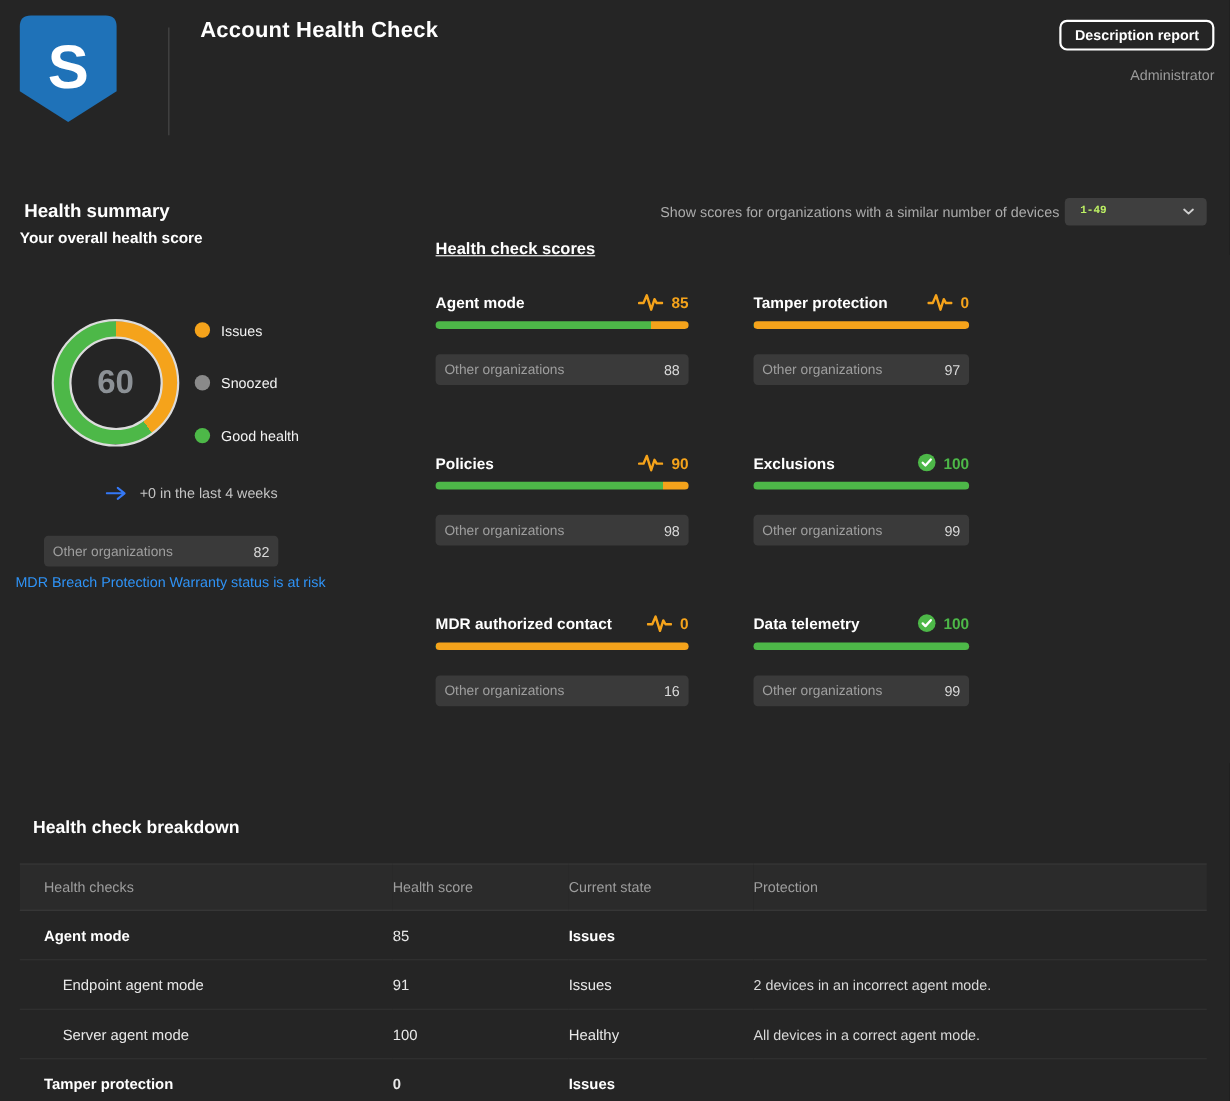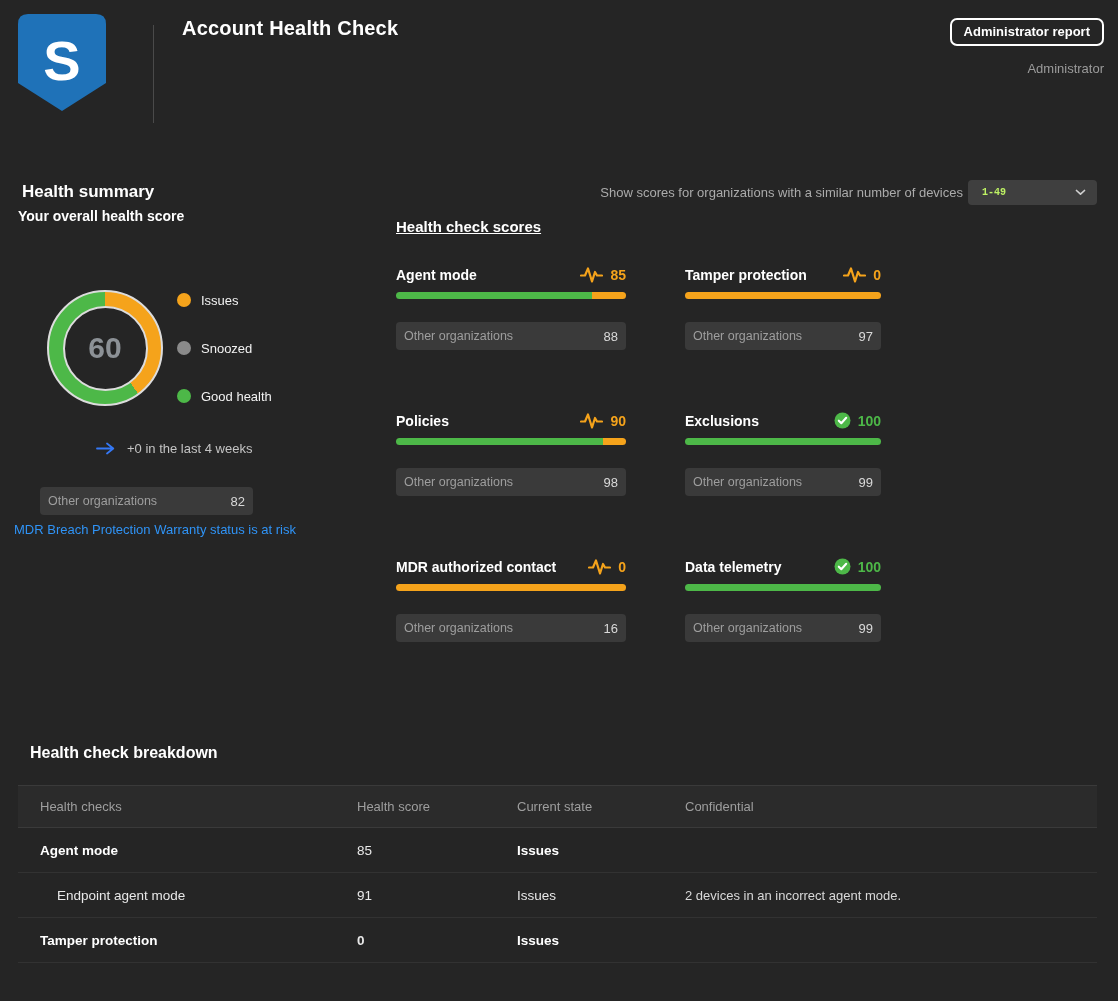--- a/index.html
+++ b/index.html
@@ -83,21 +83,21 @@
 <div class="page">
 
   <div class="logo">
     <svg width="90" height="100" viewBox="0 0 90 100">
       <path d="M11,1 h68 q10,0 10,10 v59 l-44,28 l-44,-28 v-59 q0,-10 10,-10 z" fill="#1F72B8"></path>
       <text x="45" y="67" text-anchor="middle" font-family="Liberation Sans, sans-serif" font-size="56" font-weight="bold" fill="#ffffff">S</text>
     </svg>
   </div>
   <div class="hdr-divider"></div>
   <h1 class="page-title">Account Health Check</h1>
-  <button class="confidential-btn">Administrator report</button>
+  <button class="confidential-btn">Description report</button>
   <div class="admin-label">Administrator</div>
 
   <h2 class="summary-heading">Health summary</h2>
   <div class="summary-sub">Your overall health score</div>
 
   <div class="donut" id="donut" style="background: conic-gradient(rgb(245, 163, 27) 0%, rgb(245, 163, 27) 40%, rgb(77, 184, 72) 40%, rgb(77, 184, 72) 100%);">
     <div class="donut-hole">
       <span class="donut-score">60</span>
     </div>
   </div>
@@ -249,36 +249,42 @@
         <col class="c1">
         <col class="c2">
         <col class="c3">
         <col>
       </colgroup>
     <thead>
         <tr id="tbl-head">
           <th>Health checks</th>
           <th>Health score</th>
           <th>Current state</th>
-          <th>Confidential</th>
+          <th>Protection</th>
         </tr>
       </thead>
     <tbody id="tbl-body">
         <tr class="lvl0">
           <td class="name">Agent mode</td>
           <td class="score">85</td>
           <td class="state">Issues</td>
           <td class="desc"></td>
         </tr>
         <tr class="lvl1">
           <td class="name">Endpoint agent mode</td>
           <td class="score">91</td>
           <td class="state">Issues</td>
           <td class="desc">2 devices in an incorrect agent mode.</td>
         </tr>
+        <tr class="lvl1">
+          <td class="name">Server agent mode</td>
+          <td class="score">100</td>
+          <td class="state">Healthy</td>
+          <td class="desc">All devices in a correct agent mode.</td>
+        </tr>
         <tr class="lvl0">
           <td class="name">Tamper protection</td>
           <td class="score sb">0</td>
           <td class="state">Issues</td>
           <td class="desc"></td>
         </tr>
       </tbody>
   </table>
 
 </div>

